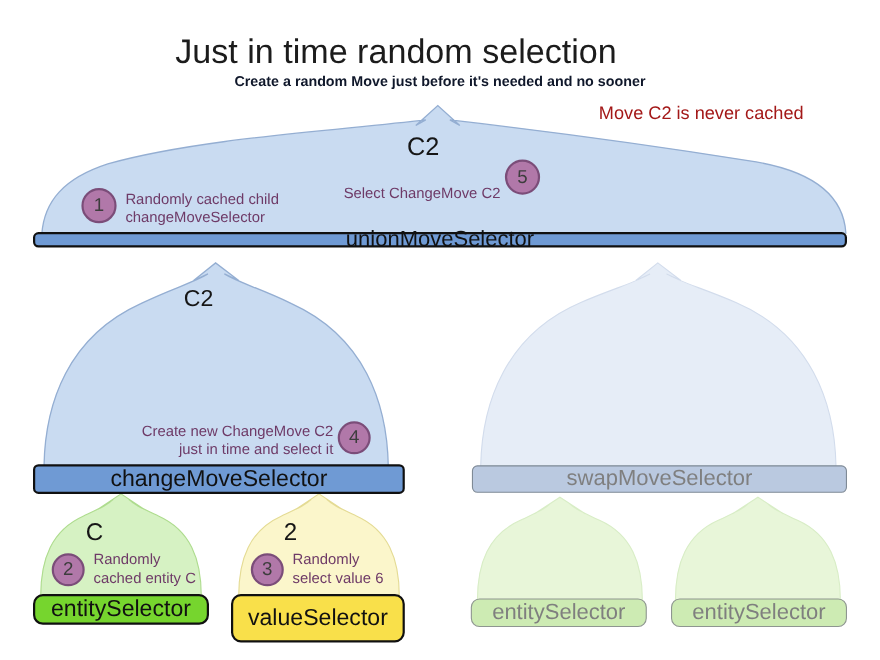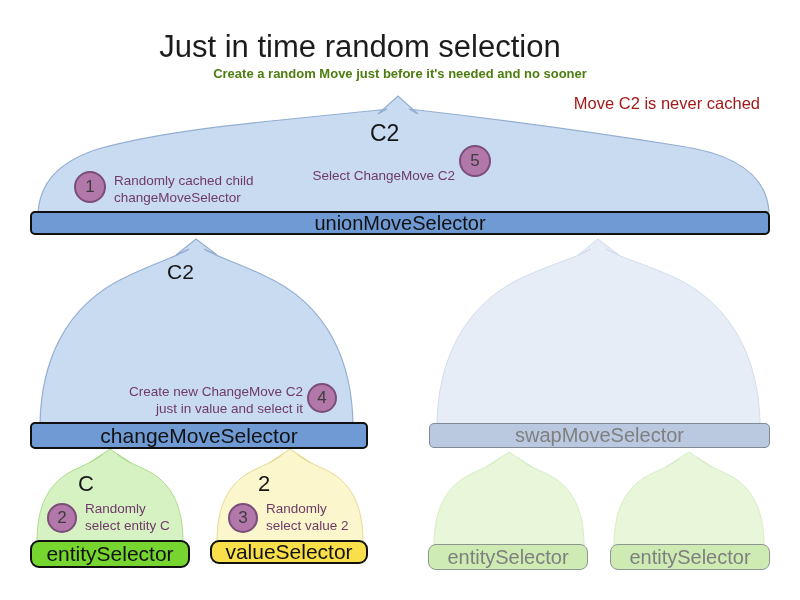--- a/index.html
+++ b/index.html
@@ -16,27 +16,27 @@
   #stage svg { position: absolute; left: 0; top: 0; }
 
   
   .title {
     left: 0; top: 29px; width: 720px;
     font-size: 31px; color: #1c1c1c;
     text-align: center;
   }
   .subtitle {
     left: 0; top: 66px; width: 800px;
-    font-size: 13px; font-weight: bold; color: #4d7c0f;
+    font-size: 13px; font-weight: bold; color: #0f172a;
     text-align: center;
   }
   .cache-note {
     left: 515px; top: 94px; width: 245px;
     font-size: 16.5px; color: var(--note-red);
-    text-align: right;
+    text-align: center;
   }
 
   
   .dome-blue   { fill: var(--dome-blue);        stroke: var(--dome-blue-stroke);  stroke-width: 1.2; }
   .dome-faded  { fill: var(--dome-faded-blue);  stroke: var(--dome-faded-blue-stroke); stroke-width: 1; }
   .dome-green  { fill: var(--dome-green);       stroke: var(--dome-green-stroke); stroke-width: 1; }
   .dome-yellow { fill: var(--dome-yellow);      stroke: var(--dome-yellow-stroke); stroke-width: 1; }
   .dome-fgreen { fill: var(--dome-faded-green); stroke: var(--dome-faded-green-stroke); stroke-width: 1; }
 
   
@@ -146,40 +146,40 @@
     </div>
   <div class="abs stepnote r" style="left:255px;top:154px;width:200px;margin-top:14px;">
     <div>Select ChangeMove C2</div>
   </div>
 
   <div class="abs badge" style="left:307px;top:383px;width:30px;height:30px;">
       <span>4</span>
     </div>
   <div class="abs stepnote r" style="left:105px;top:384px;width:198px;text-align:right;">
     <div>Create new ChangeMove C2</div>
-    <div>just in value and select it</div>
+    <div>just in time and select it</div>
   </div>
 
   <div class="abs badge" style="left:47px;top:503px;width:30px;height:30px;">
       <span>2</span>
     </div>
   <div class="abs stepnote" style="left:85px;top:501px;">
     <div>Randomly</div>
-    <div>select entity C</div>
+    <div>cached entity C</div>
   </div>
 
   <div class="abs badge" style="left:228px;top:503px;width:30px;height:30px;">
       <span>3</span>
     </div>
   <div class="abs stepnote" style="left:266px;top:501px;">
     <div>Randomly</div>
-    <div>select value 2</div>
+    <div>select value 6</div>
   </div>
 
-  <div class="abs bar bar-blue" style="left:30px;top:211px;width:740px;height:24px;">unionMoveSelector</div>
+  <div class="abs bar bar-blue" style="left:30px;top:211px;width:740px;height:14px;">unionMoveSelector</div>
   <div class="abs bar bar-blue" style="left:30px;top:422px;width:338px;height:27px;font-size:21px;">changeMoveSelector</div>
   <div class="abs bar bar-swap" style="left:429px;top:423px;width:341px;height:25px;">swapMoveSelector</div>
   <div class="abs bar bar-entity" style="left:30px;top:540px;width:160px;height:28px;">entitySelector</div>
-  <div class="abs bar bar-value" style="left:210px;top:540px;width:158px;height:24px;">valueSelector</div>
+  <div class="abs bar bar-value" style="left:210px;top:540px;width:158px;height:44px;">valueSelector</div>
   <div class="abs bar bar-fentity" style="left:428px;top:544px;width:160px;height:26px;">entitySelector</div>
   <div class="abs bar bar-fentity" style="left:610px;top:544px;width:160px;height:26px;">entitySelector</div>
 
 </div>
 
 </body></html>

